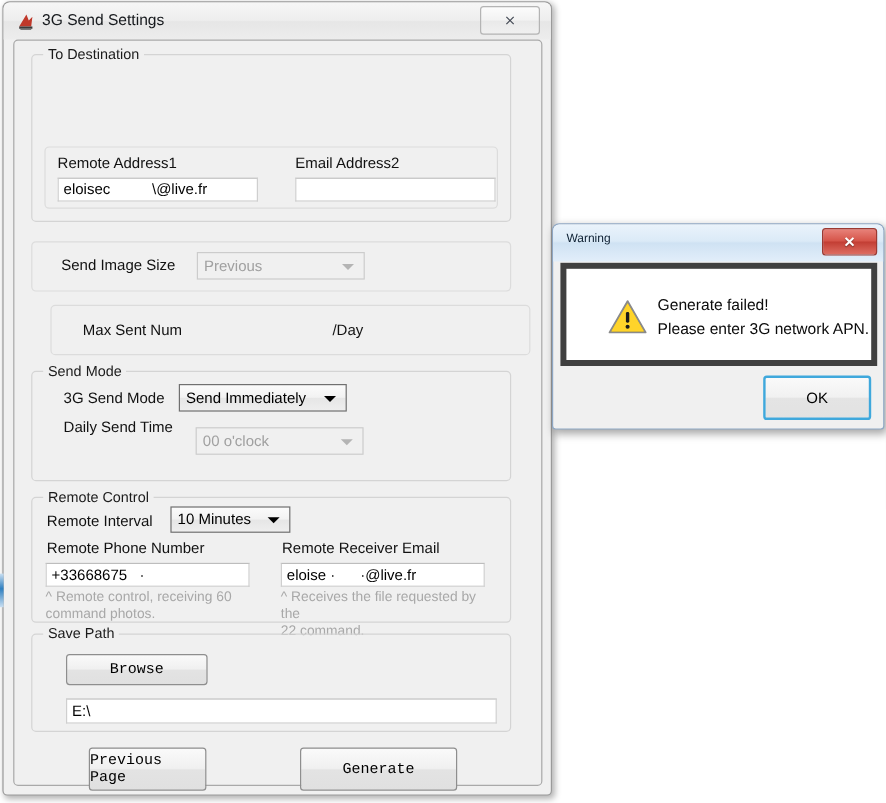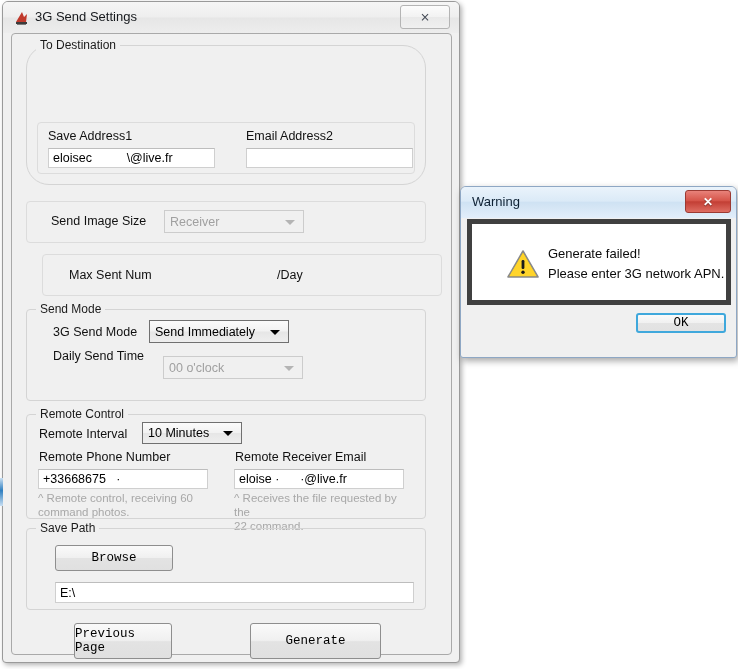--- a/index.html
+++ b/index.html
@@ -205,21 +205,21 @@
     width: 100%;
     height: 31px;
     background: linear-gradient(to bottom, #eaf3fb 0%, #dbeaf7 45%, #cfe2f3 50%, #e2eefa 100%);
     border-radius: 5px 5px 0 0;
     box-sizing: border-box;
   }
   #warning-title-text {
     position: absolute;
     left: 11px;
     top: 7px;
-    font-size: 13px;
+    font-size: 10px;
     color: #0d2033;
   }
   #warning-close-button {
     position: absolute;
     right: 5px;
     top: 3px;
     width: 44px;
     height: 21px;
     border: 1px solid #9b3a33;
     border-radius: 3px;
@@ -263,31 +263,30 @@
     left: 6px;
     top: 118px;
     width: 264px;
     height: 48px;
   }
   #warning-ok-button {
     position: absolute;
     right: 5px;
     top: 8px;
     width: 90px;
-    height: 20px;
+    height: 37px;
     background: linear-gradient(to bottom, #fafafa 0%, #f1f1f1 48%, #e4e4e4 52%, #e2e2e2 100%);
     border: 2px solid #3fa8dc;
     border-radius: 3px;
     box-sizing: border-box;
     display: flex;
     align-items: center;
     justify-content: center;
     font-size: 12.5px;
     color: #000000;
-    font-family: Liberation Mono, monospace;
   }
 
   
   #left-edge-accent {
     position: absolute;
     left: 0px;
     top: 478px;
     width: 3px;
     height: 28px;
     background: linear-gradient(to bottom, #c9dff2 0%, #2f7fc0 45%, #c9dff2 100%);
@@ -307,36 +306,36 @@
       </svg>
     </span>
     <span id="main-title-text">3G Send Settings</span>
     <div id="main-close-button">
       <span>⨯</span>
     </div>
   </div>
 
   <div id="main-client">
 
-    <div class="groupbox" style="left:14px; top:11px; width:400px; height:140px;border-radius:23px;">
+    <div class="groupbox" style="left:14px; top:11px; width:400px; height:140px;">
       <span class="gb-label">To Destination</span>
 
 
       <div class="panel" style="left:10px; top:76px; width:378px; height:52px;">
-        <span class="lbl" style="left:10px; top:6px;">Save Address1</span>
+        <span class="lbl" style="left:10px; top:6px;">Remote Address1</span>
         <span class="lbl" style="left:208px; top:6px;">Email Address2</span>
         <div class="textbox" style="left:10px; top:25px; width:167px; height:20px;">eloisec          \@live.fr</div>
         <div class="textbox" style="left:208px; top:25px; width:167px; height:20px;"></div>
       </div>
     </div>
 
     <div class="panel" style="left:14px; top:167px; width:400px; height:42px;">
       <span class="lbl" style="left:24px; top:12px;">Send Image Size</span>
       <div class="combo disabled" style="left:137px; top:8px; width:140px; height:23px;">
-        <span>Receiver</span>
+        <span>Previous</span>
         <span class="arrow"></span>
       </div>
     </div>
 
     <div class="panel" style="left:30px; top:220px; width:400px; height:42px;">
       <span class="lbl" style="left:26px; top:13px;">Max Sent Num</span>
       <span class="lbl" style="left:234px; top:13px;text-align:right;">/Day</span>
     </div>
 
     <div class="groupbox" style="left:14px; top:275px; width:400px; height:92px;">

